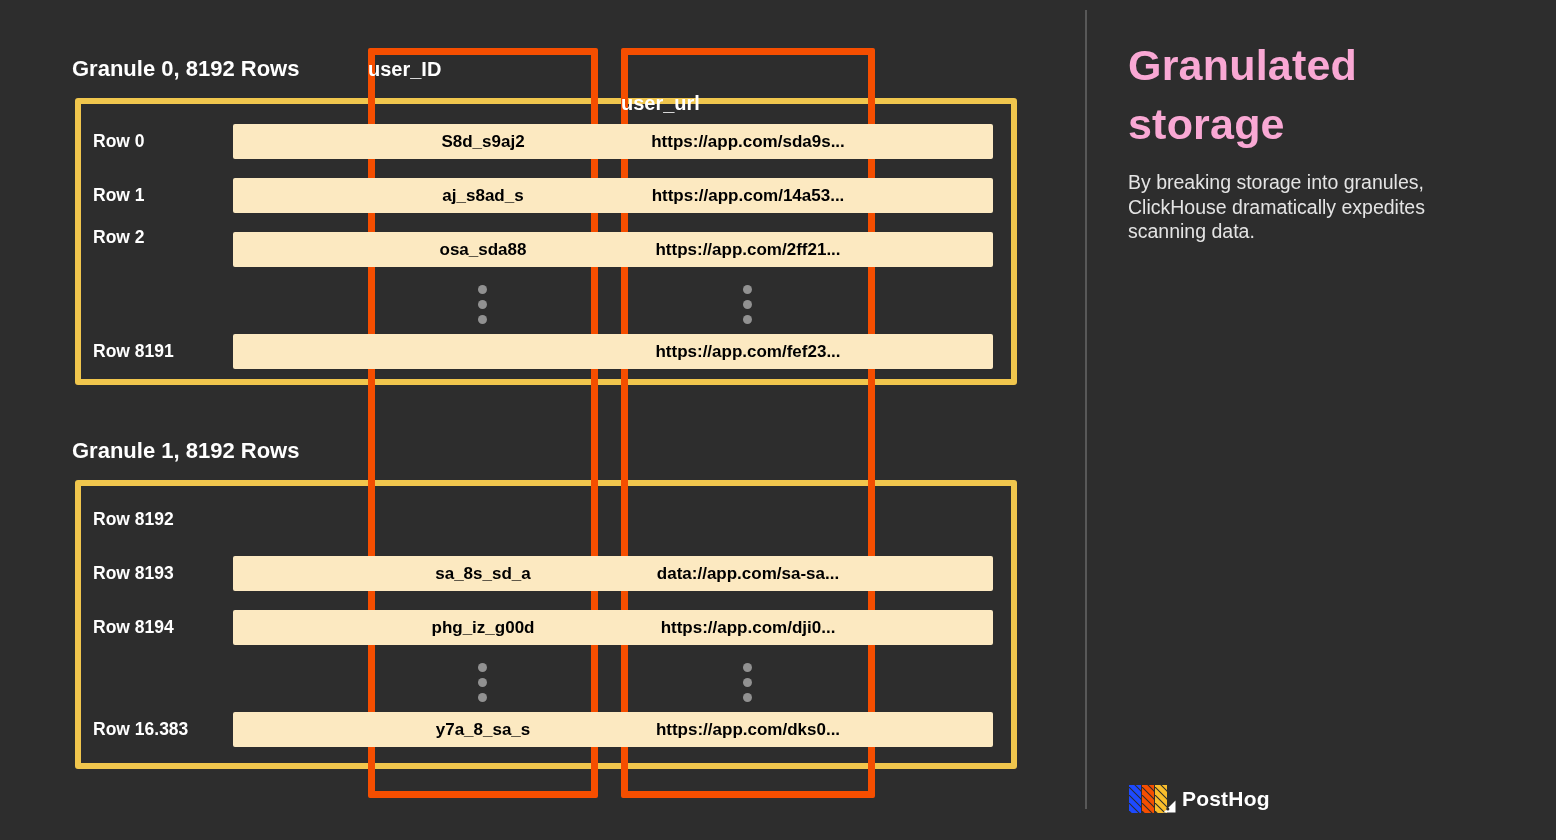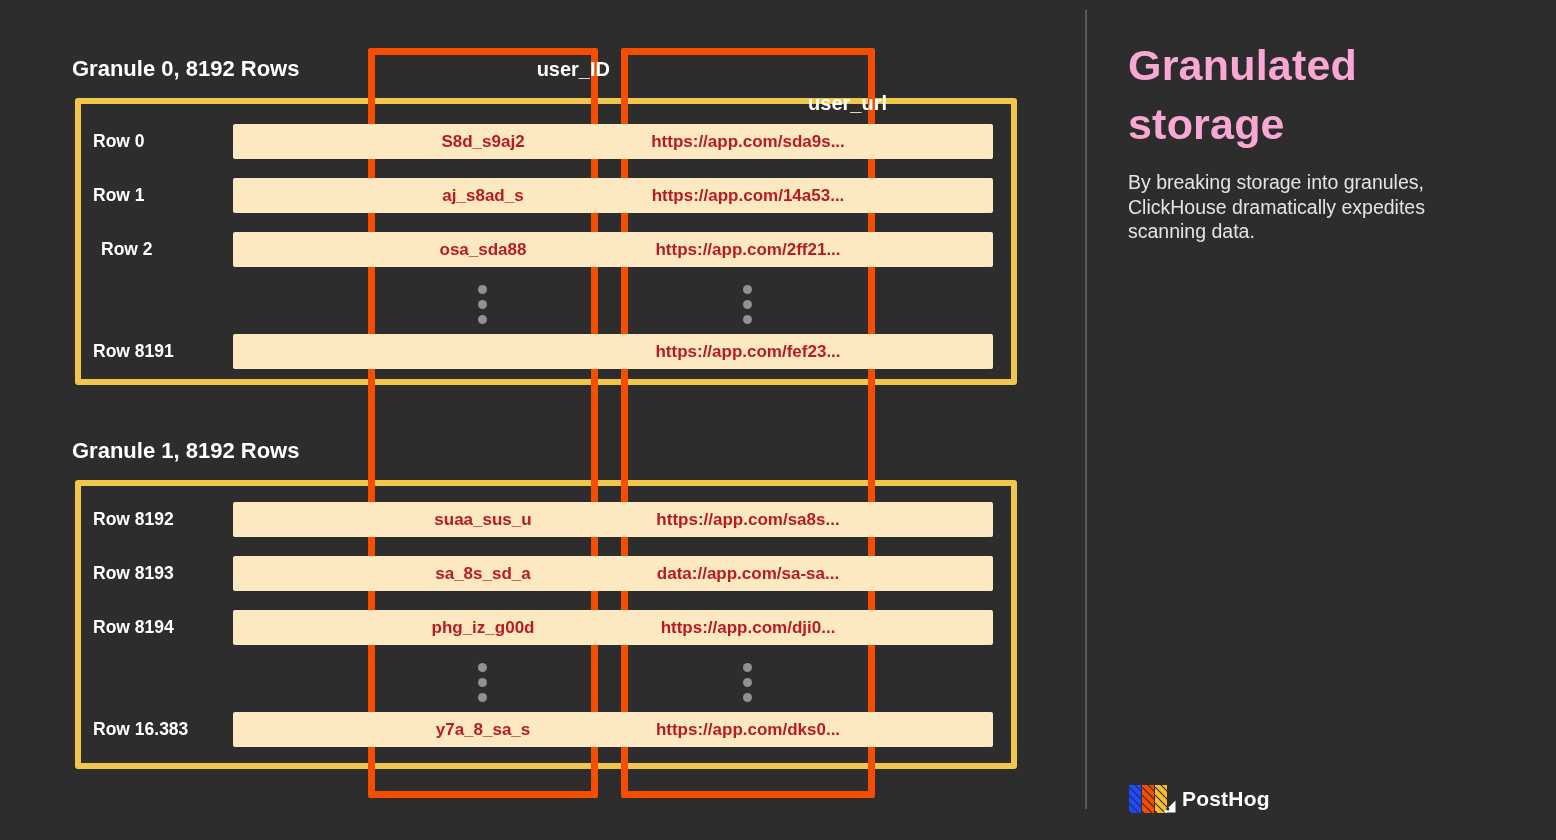--- a/index.html
+++ b/index.html
@@ -11,33 +11,33 @@
   .gbox{
     position:absolute;left:75px;width:942px;box-sizing:border-box;
     border:6px solid #F0C64D;border-radius:3px;z-index:1;
   }
   .ocol{
     position:absolute;top:48px;height:750px;box-sizing:border-box;
     border:7px solid #F54E00;border-radius:2px;z-index:2;
   }
   .colhead{
     position:absolute;top:58px;z-index:5;color:#ffffff;
-    font-size:20px;font-weight:700;text-align:right;padding-left:12px;
+    font-size:20px;font-weight:700;text-align:left;
   }
   .granule-label{
     position:absolute;left:72px;color:#ffffff;font-size:22px;
     font-weight:700;z-index:5;white-space:nowrap;
   }
   .bar{
     position:absolute;left:233px;width:760px;height:35px;
     background:#FCE9C1;border-radius:2px;z-index:3;
   }
   .bar span{
     position:absolute;top:0;line-height:35px;text-align:center;
-    font-size:17px;font-weight:700;color:#b91c1c;white-space:nowrap;
+    font-size:17px;font-weight:700;color:#000000;white-space:nowrap;
   }
   .bar .cid{left:135px;width:230px;}
   .bar .curl{left:388px;width:254px;}
   .rlabel{
     position:absolute;left:93px;width:150px;line-height:35px;
     font-size:17.5px;font-weight:700;color:#ffffff;z-index:4;white-space:nowrap;
   }
   .dots{position:absolute;width:9px;z-index:4;}
   .dots i{display:block;width:9px;height:9px;border-radius:50%;background:#919191;margin:0 0 6px 0;}
   
@@ -75,21 +75,21 @@
     <span class="cid">S8d_s9aj2</span>
     <span class="curl">https://app.com/sda9s...</span>
   </div>
 
   <div class="rlabel" style="top:178px;">Row 1</div>
   <div class="bar" style="top:178px;">
     <span class="cid">aj_s8ad_s</span>
     <span class="curl">https://app.com/14a53...</span>
   </div>
 
-  <div class="rlabel" style="top:232px;margin-left:8px;">Row 2</div>
+  <div class="rlabel" style="top:220px;">Row 2</div>
   <div class="bar" style="top:232px;">
     <span class="cid">osa_sda88</span>
     <span class="curl">https://app.com/2ff21...</span>
   </div>
 
   <div class="dots" style="left:478px;top:285px;">
       <i></i>
       <i></i>
       <i></i>
     </div>
@@ -98,24 +98,20 @@
       <i></i>
       <i></i>
     </div>
 
   <div class="rlabel" style="top:334px;">Row 8191</div>
   <div class="bar" style="top:334px;">
     <span class="curl">https://app.com/fef23...</span>
   </div>
 
   <div class="rlabel" style="top:502px;">Row 8192</div>
-  <div class="bar" style="top:502px;">
-    <span class="cid">suaa_sus_u</span>
-    <span class="curl">https://app.com/sa8s...</span>
-  </div>
 
   <div class="rlabel" style="top:556px;">Row 8193</div>
   <div class="bar" style="top:556px;">
     <span class="cid">sa_8s_sd_a</span>
     <span class="curl">data://app.com/sa-sa...</span>
   </div>
 
   <div class="rlabel" style="top:610px;">Row 8194</div>
   <div class="bar" style="top:610px;">
     <span class="cid">phg_iz_g00d</span>

